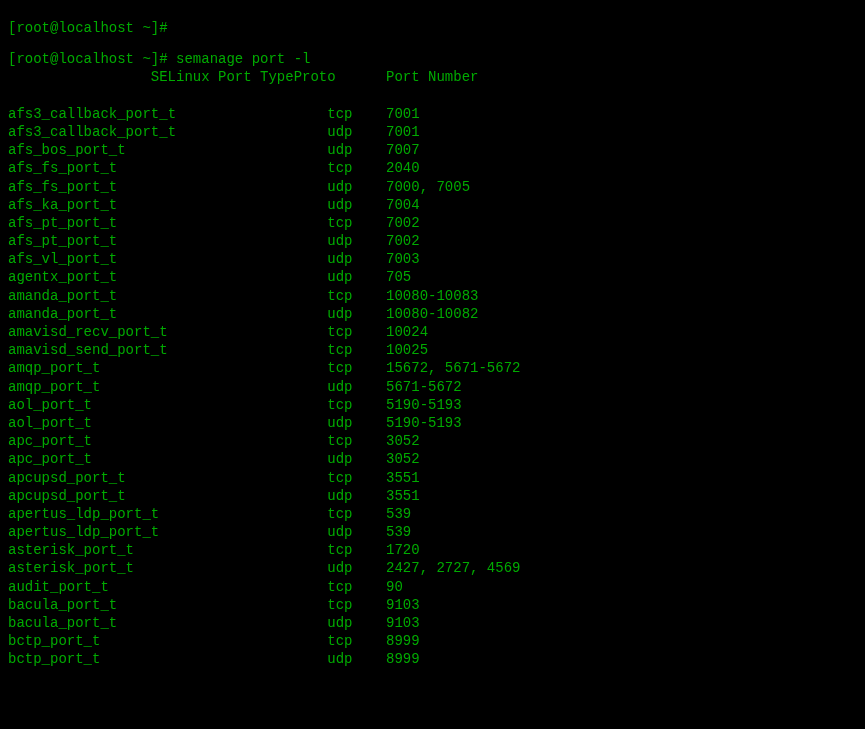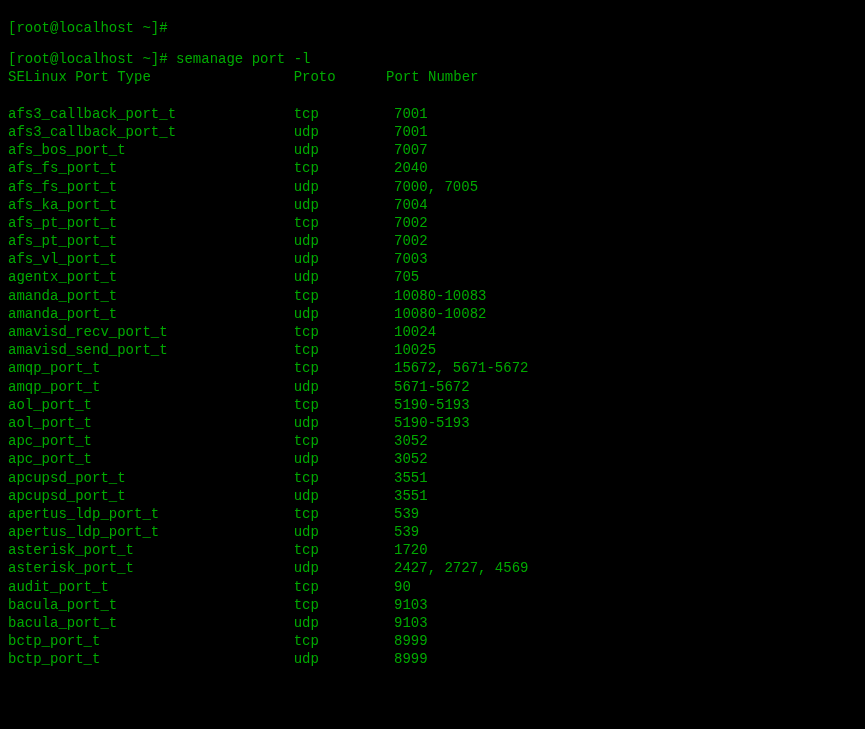--- a/index.html
+++ b/index.html
@@ -31,28 +31,29 @@
     .port-row {
       white-space: pre;
     }
     .col-type {
       display: inline-block;
       width: 34ch;
     }
     .col-proto {
       display: inline-block;
       width: 11ch;
+      text-align: center;
     }
     .col-ports {
       display: inline-block;
-      margin-left: 8px;
     }
     .header-type {
       display: inline-block;
       width: 34ch;
+      text-align: right;
     }
     .header-proto {
       display: inline-block;
       width: 11ch;
     }
     .header-ports {
       display: inline-block;
     }
   </style>
 </head>

